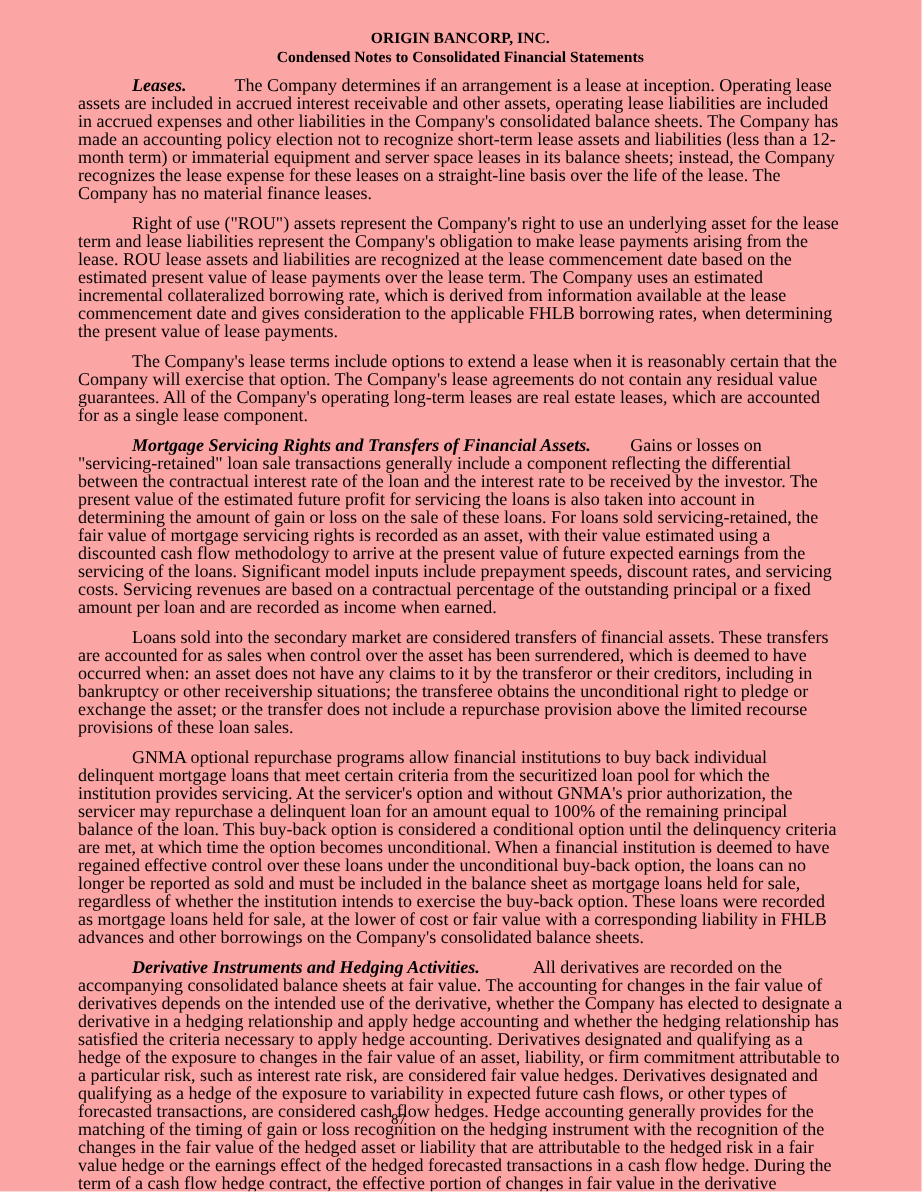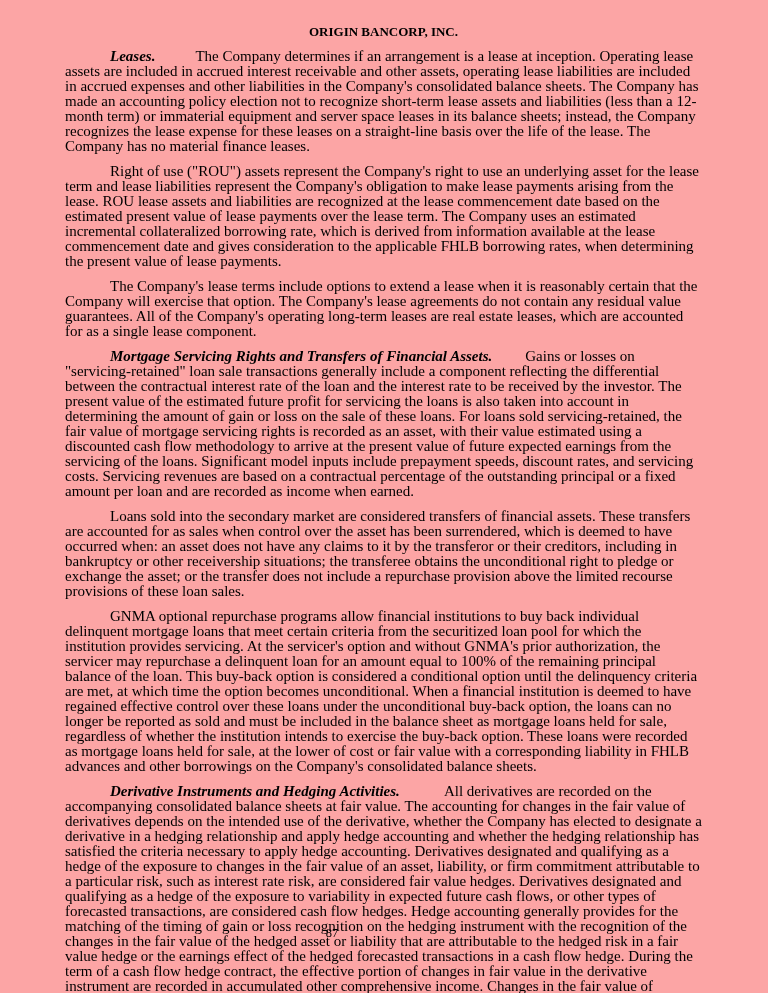--- a/index.html
+++ b/index.html
@@ -58,20 +58,21 @@
     line-height: 15px;
   }
 </style>
 </head>
 <body>
 
 <div class="page">
 
   <header class="doc-header">
     <div class="doc-title">ORIGIN BANCORP, INC.</div>
+    <div class="doc-subtitle">Condensed Notes to Consolidated Financial Statements</div>
   </header>
 
   <main class="doc-body">
 
     <p class="para"><span class="lead gap-leases">Leases.</span><span>The Company determines if an arrangement is a lease at inception. Operating lease assets are included in accrued interest receivable and other assets, operating lease liabilities are included in accrued expenses and other liabilities in the Company's consolidated balance sheets. The Company has made an accounting policy election not to recognize short-term lease assets and liabilities (less than a 12-month term) or immaterial equipment and server space leases in its balance sheets; instead, the Company recognizes the lease expense for these leases on a straight-line basis over the life of the lease. The Company has no material finance leases.</span></p>
 
     <p class="para"><span>Right of use ("ROU") assets represent the Company's right to use an underlying asset for the lease term and lease liabilities represent the Company's obligation to make lease payments arising from the lease. ROU lease assets and liabilities are recognized at the lease commencement date based on the estimated present value of lease payments over the lease term. The Company uses an estimated incremental collateralized borrowing rate, which is derived from information available at the lease commencement date and gives consideration to the applicable FHLB borrowing rates, when determining the present value of lease payments.</span></p>
 
     <p class="para"><span>The Company's lease terms include options to extend a lease when it is reasonably certain that the Company will exercise that option. The Company's lease agreements do not contain any residual value guarantees. All of the Company's operating long-term leases are real estate leases, which are accounted for as a single lease component.</span></p>
 

